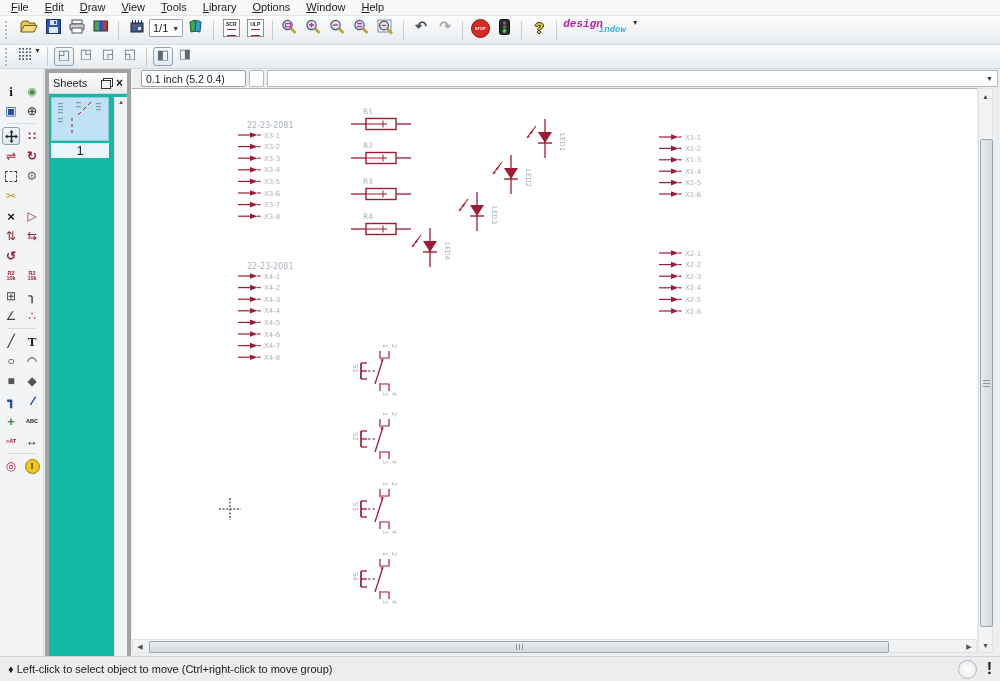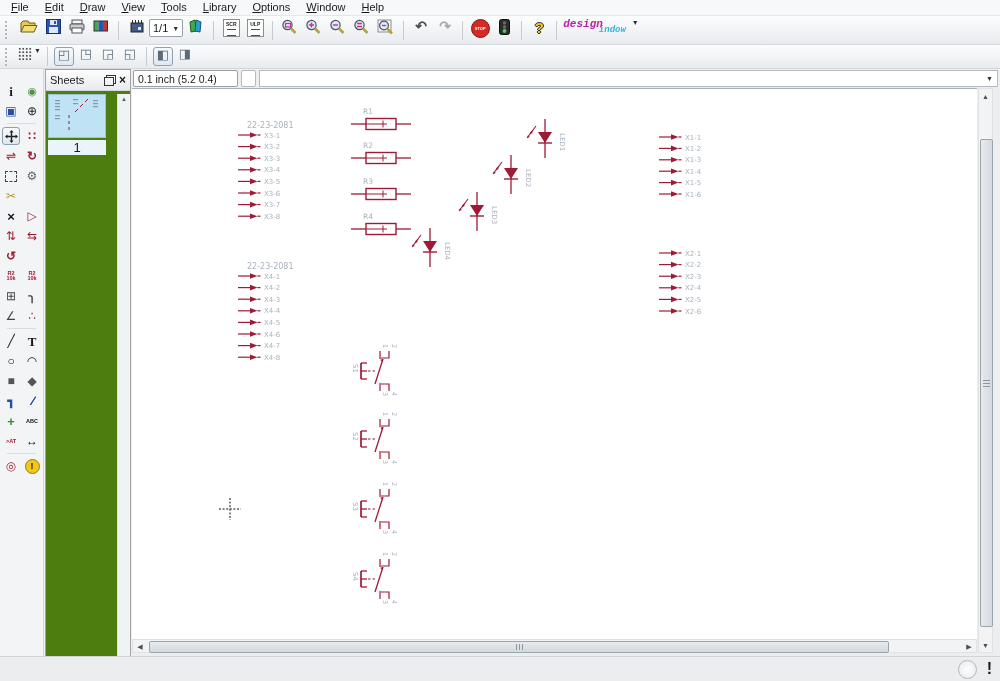--- a/index.html
+++ b/index.html
@@ -45,35 +45,35 @@
                 border-right:1px solid #d4d8db;box-sizing:border-box;padding-top:13px;}
   .ltrow{display:flex;justify-content:center;gap:3px;margin-bottom:2px;}
   .lt{width:18px;height:18px;display:flex;align-items:center;justify-content:center;font-size:12px;line-height:1;}
   .lt.active{border:1px solid #8fa0ae;border-radius:3px;background:linear-gradient(#f6fafd,#dce8f1);box-sizing:border-box;}
   .lt .micro{font-size:5.5px;font-weight:bold;line-height:5px;text-align:center;}
   .ltsep{height:1px;background:#d9dcdf;margin:3px 7px;}
   .dashedbox{width:10px;height:9px;border:1px dashed #444;}
   .erc-circle{width:13px;height:13px;border-radius:50%;background:#f2c71d;border:1px solid #9a7d0a;
               color:#1a1a1a;font-size:9px;font-weight:bold;display:flex;align-items:center;justify-content:center;}
   
-  #sheets-panel{position:absolute;left:45px;top:69px;width:86px;bottom:18px;background:#4d7c0f;
-                border:1px solid #a3a3a3;box-sizing:border-box;}
+  #sheets-panel{position:absolute;left:45px;top:69px;width:86px;bottom:18px;background:#14b8a6;
+                border:4px solid #a3a3a3;box-sizing:border-box;}
   .panel-header{height:20px;background:linear-gradient(#fdfdfd,#e8ebee);border-bottom:1px solid #d4d8db;
                 display:flex;align-items:center;padding:0 4px;justify-content:space-between;}
   .ph-btns{display:flex;align-items:center;gap:5px;}
   .float-ico{width:8px;height:7px;border:1px solid #333;box-shadow:2px -2px 0 -1px #fff,2px -2px #333;margin-top:2px;}
   .close-ico{font-weight:bold;font-size:12px;line-height:1;}
   .panel-body{position:relative;height:calc(100% - 20px);}
   .panel-scroll{position:absolute;right:0;top:0;bottom:0;width:13px;background:#f1f2f4;border-left:1px solid #e0e2e4;
                 display:flex;flex-direction:column;justify-content:space-between;align-items:center;font-size:6px;color:#555;padding:2px 0;box-sizing:border-box;}
   .thumb{width:58px;margin:3px 2px;}
   .thumb-img{width:56px;height:42px;background:#bfe2f4;border:1px solid #9cc4da;}
   .thumb-num{text-align:center;font-size:13px;background:#e9f4fb;}
   
-  #coordbar{position:absolute;left:132px;top:69px;right:0;height:19px;display:flex;align-items:center;gap:3px;padding:0 2px 0 1px;box-sizing:border-box;}
+  #coordbar{position:absolute;left:140px;top:69px;right:0;height:19px;display:flex;align-items:center;gap:3px;padding:0 2px 0 1px;box-sizing:border-box;}
   .coordbox{width:95px;height:15px;background:#fff;border:1px solid #98a0a8;border-radius:2px;
             font-size:10.5px;display:flex;align-items:center;padding:0 4px;white-space:nowrap;}
   .promptbox{width:13px;height:15px;background:#fff;border:1px solid #b4bac0;border-radius:2px;}
   .cmdbox{flex:1;height:15px;background:#fff;border:1px solid #b4bac0;display:flex;align-items:center;padding:0 4px;}
   .cmdbox input{flex:1;border:none;outline:none;font-size:11px;font-family:inherit;background:transparent;}
   
   #canvas{position:absolute;left:132px;top:88px;width:845px;height:551px;background:#fff;
           border-top:1px solid #a9b1b8;box-sizing:border-box;overflow:hidden;}
   
   .sb-arrow{color:#4a4f54;font-size:7px;line-height:1;display:flex;align-items:center;justify-content:center;}
@@ -826,18 +826,19 @@
   </div>
   <div id="hscroll">
     <div class="sb-arrow left">◀</div>
     <div id="hthumb">
         <div class="grip"></div>
       </div>
     <div class="sb-arrow right">▶</div>
   </div>
 
   <div id="statusbar">
+    <span>♦ Left-click to select object to move (Ctrl+right-click to move group)</span>
     <span class="status-right">
       <span class="scircle"></span>
       <span class="sexcl">!</span>
     </span>
   </div>
 </div>
 
 </body></html>

